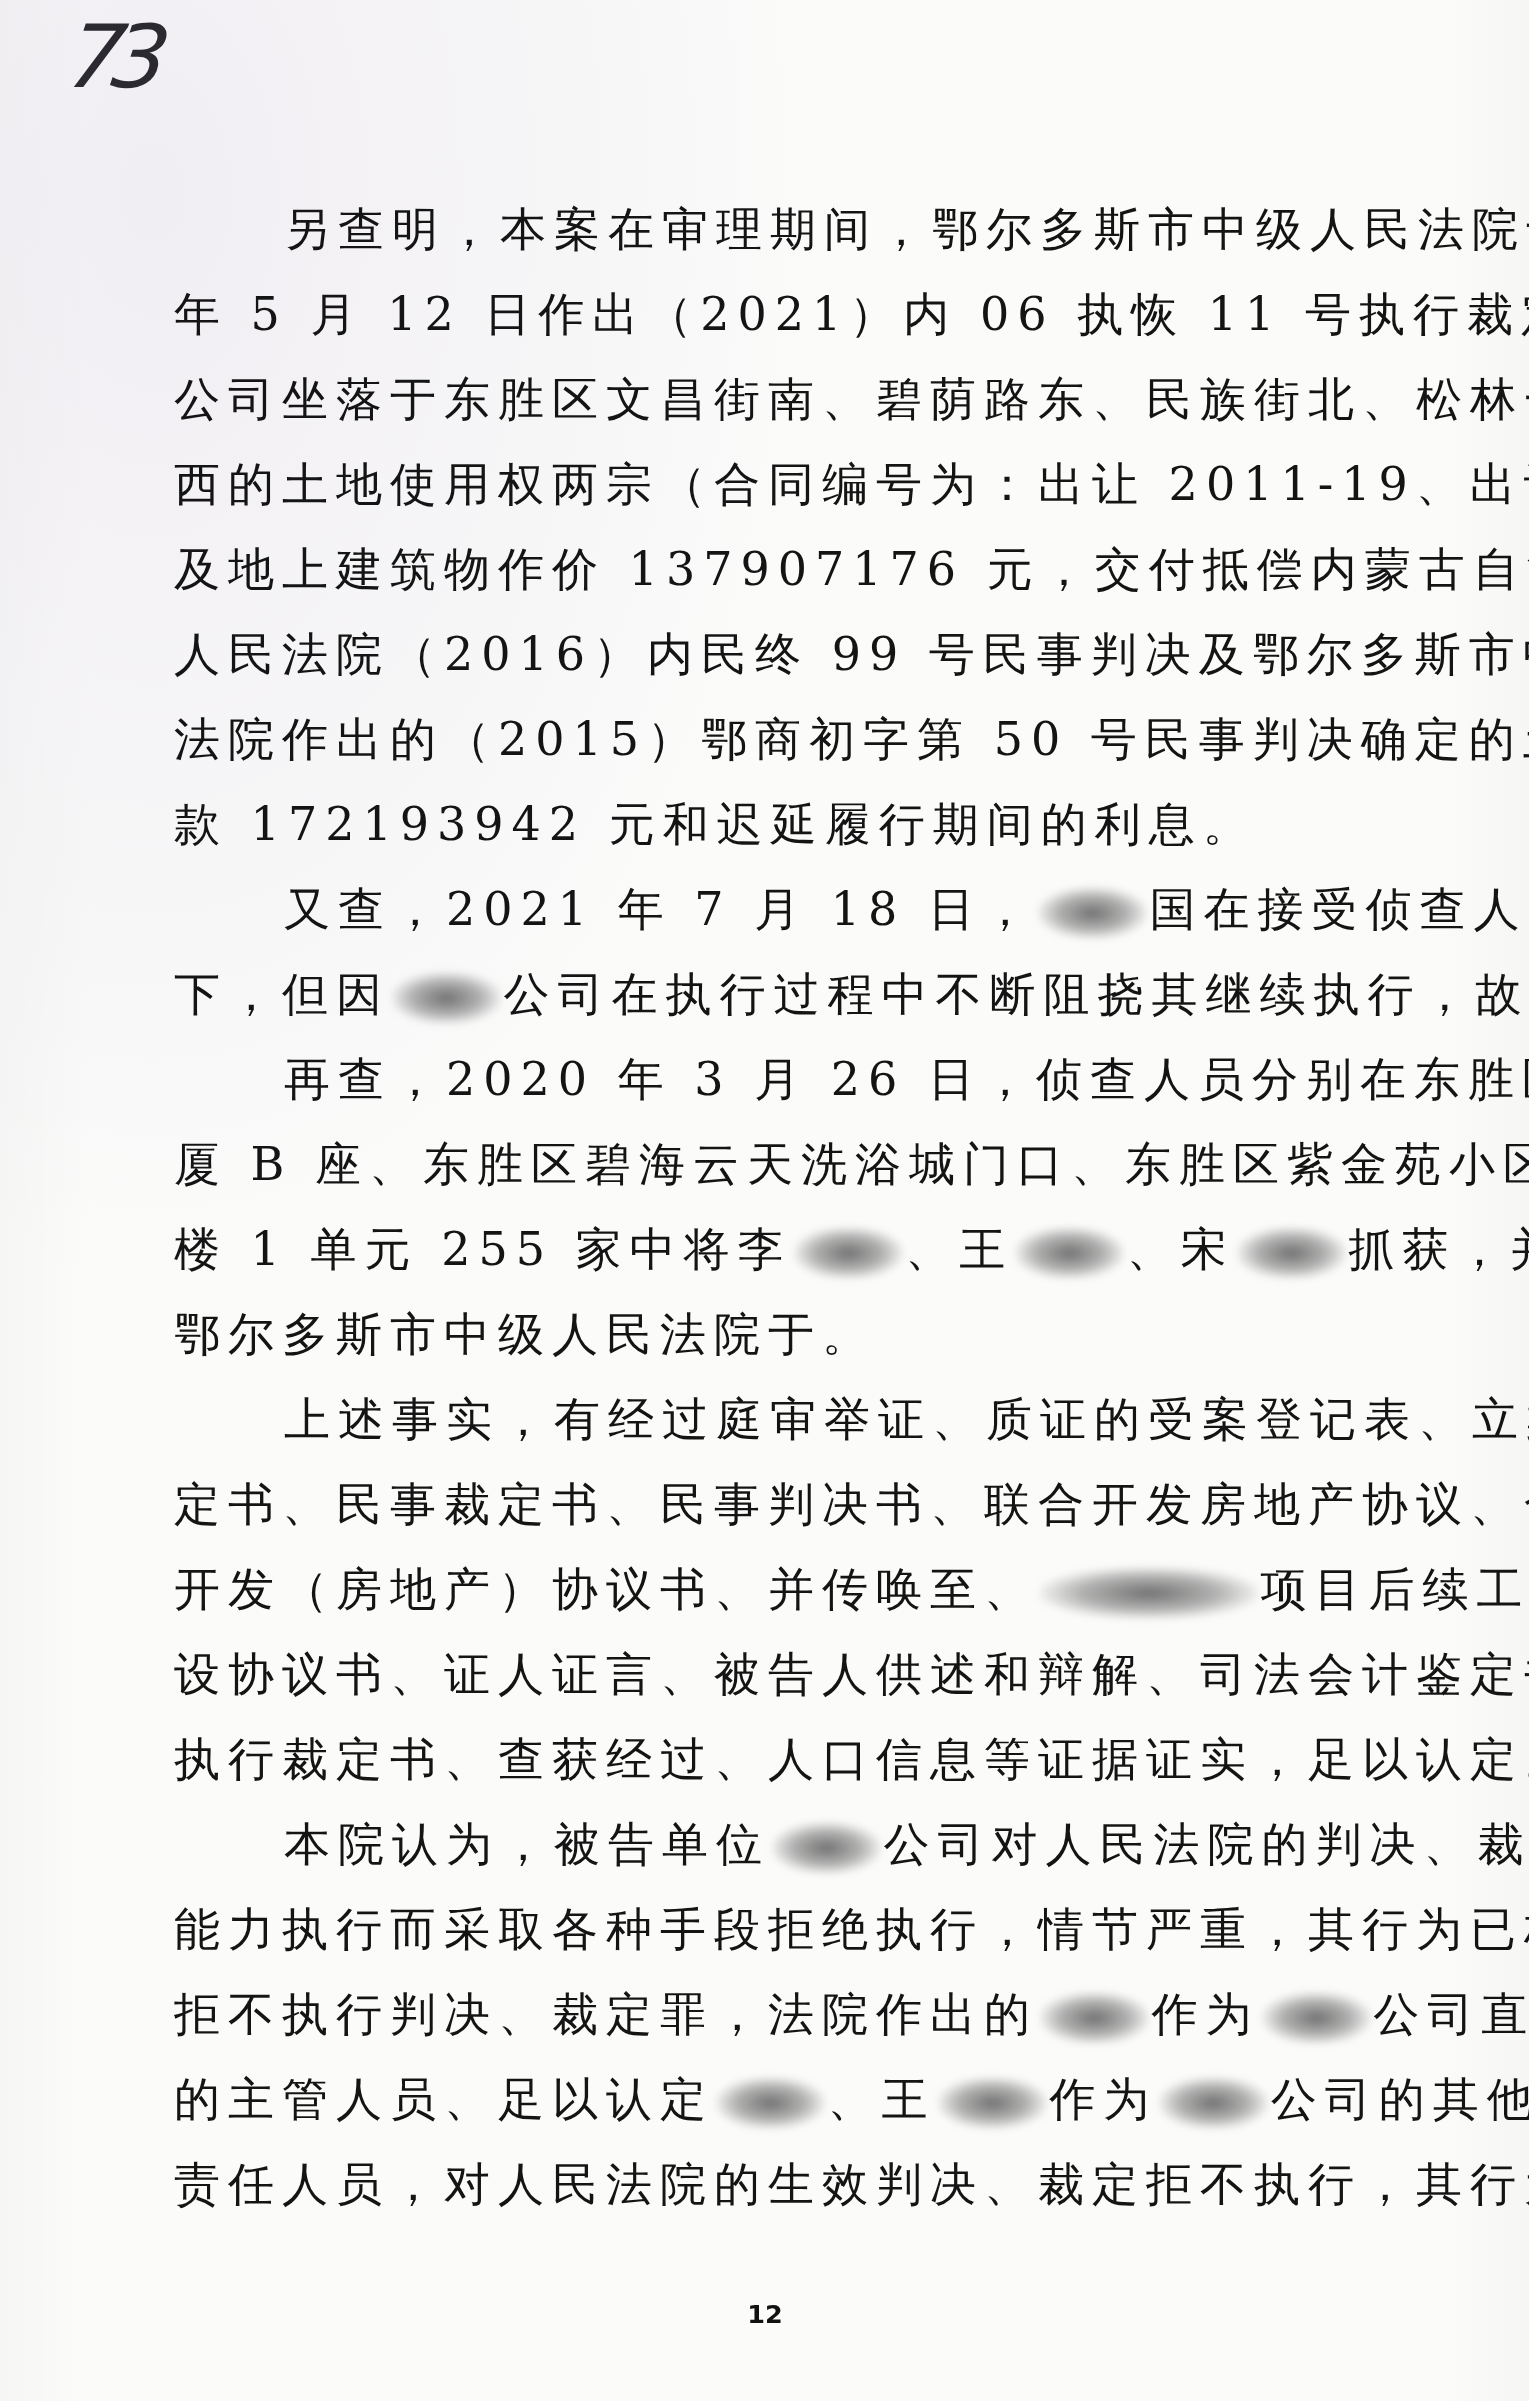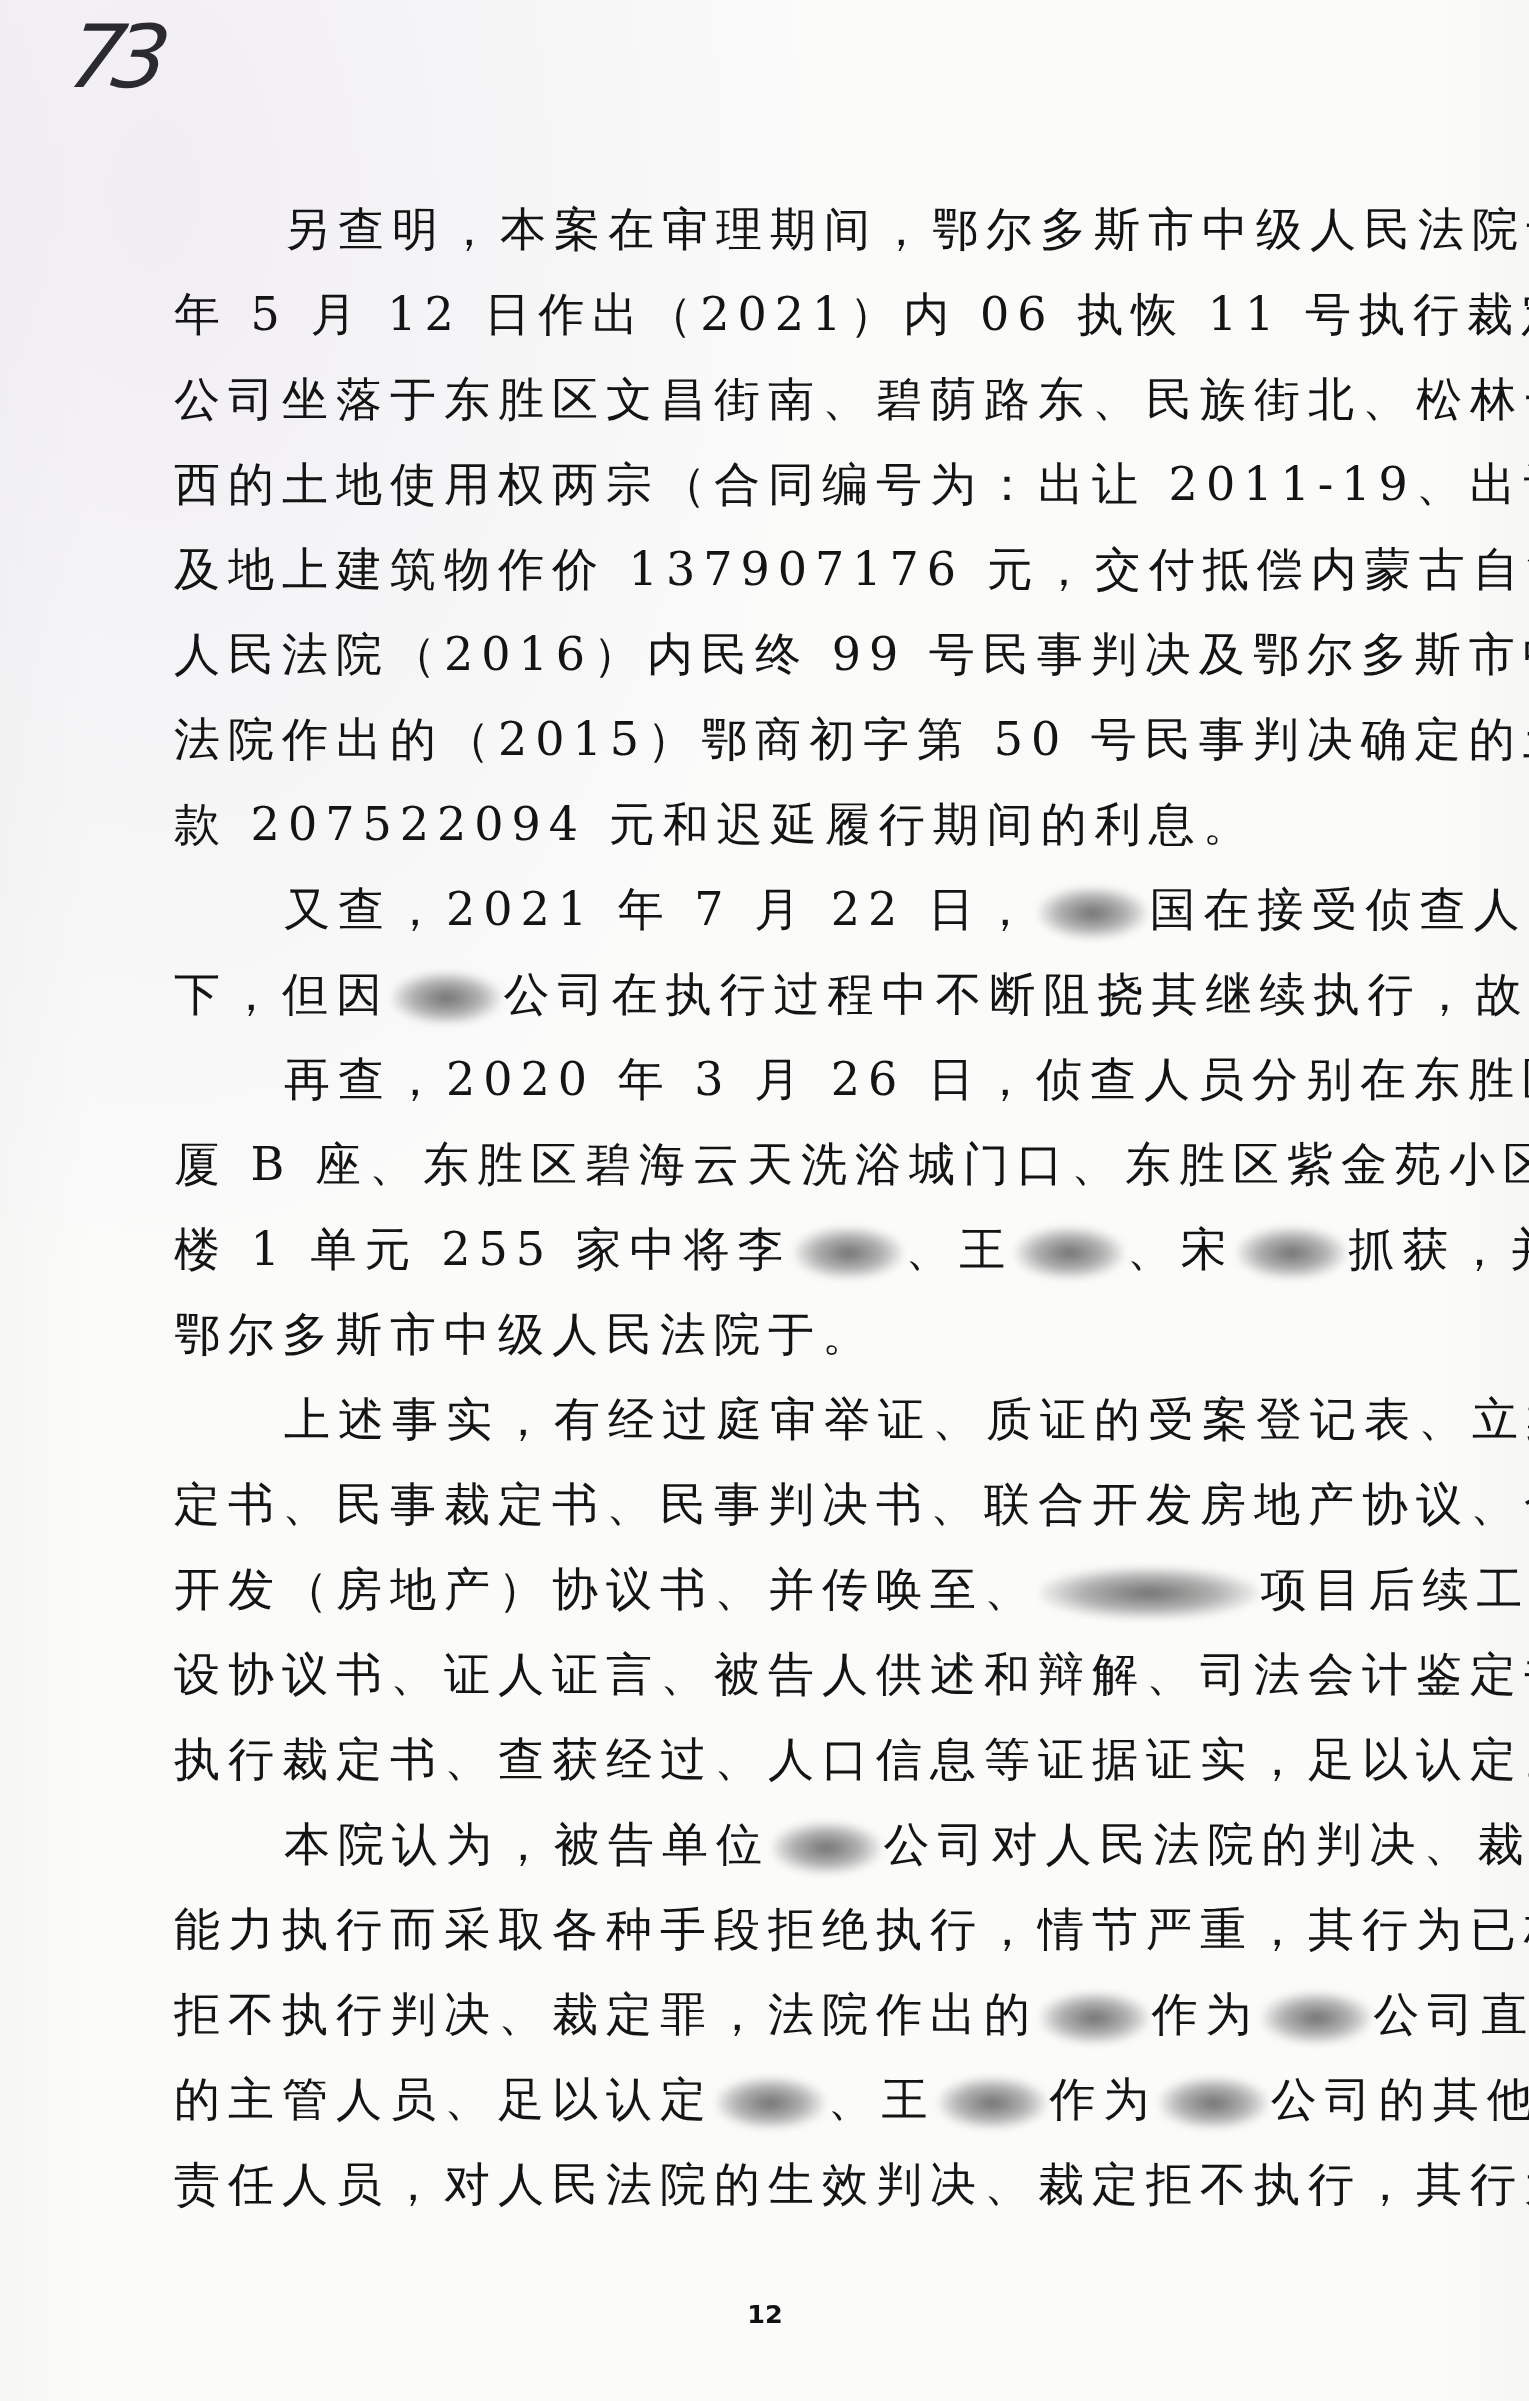--- a/index.html
+++ b/index.html
@@ -59,24 +59,24 @@
 
 <div class="body-text" id="body-text">
     <div class="para">
       <span class="line indent"><span>另查明，本案在审理期间，鄂尔多斯市中级人民法院于 2021</span></span>
       <span class="line"><span>年 5 月 12 日作出（2021）内 06 执恢 11 号执行裁定书，将</span></span>
       <span class="line"><span>公司坐落于东胜区文昌街南、碧荫路东、民族街北、松林一路</span></span>
       <span class="line"><span>西的土地使用权两宗（合同编号为：出让 2011-19、出让 2011-20）</span></span>
       <span class="line"><span>及地上建筑物作价 137907176 元，交付抵偿内蒙古自治区高级</span></span>
       <span class="line"><span>人民法院（2016）内民终 99 号民事判决及鄂尔多斯市中级人民</span></span>
       <span class="line"><span>法院作出的（2015）鄂商初字第 50 号民事判决确定的土地转让</span></span>
-      <span class="line"><span>款 207522094 元和迟延履行期间的利息。</span></span>
+      <span class="line"><span>款 172193942 元和迟延履行期间的利息。</span></span>
     </div>
     <div class="para">
-      <span class="line indent"><span>又查，2021 年 7 月 22 日，</span><span class="redacted" style="width: 109px;"></span><span>国在接受侦查人员的调查</span></span>
+      <span class="line indent"><span>又查，2021 年 7 月 18 日，</span><span class="redacted" style="width: 109px;"></span><span>国在接受侦查人员的调查</span></span>
       <span class="line"><span>下，但因</span><span class="redacted" style="width: 109px;"></span><span>公司在执行过程中不断阻挠其继续执行，故不能</span></span>
     </div>
     <div class="para">
       <span class="line indent"><span>再查，2020 年 3 月 26 日，侦查人员分别在东胜区鑫通大</span></span>
       <span class="line"><span>厦 B 座、东胜区碧海云天洗浴城门口、东胜区紫金苑小区 5 号</span></span>
       <span class="line"><span>楼 1 单元 255 家中将李</span><span class="redacted" style="width: 109px;"></span><span>、王</span><span class="redacted" style="width: 109px;"></span><span>、宋</span><span class="redacted" style="width: 109px;"></span><span>抓获，并传唤至</span></span>
       <span class="line"><span>鄂尔多斯市中级人民法院于。</span></span>
     </div>
     <div class="para">
       <span class="line indent"><span>上述事实，有经过庭审举证、质证的受案登记表、立案决</span></span>

